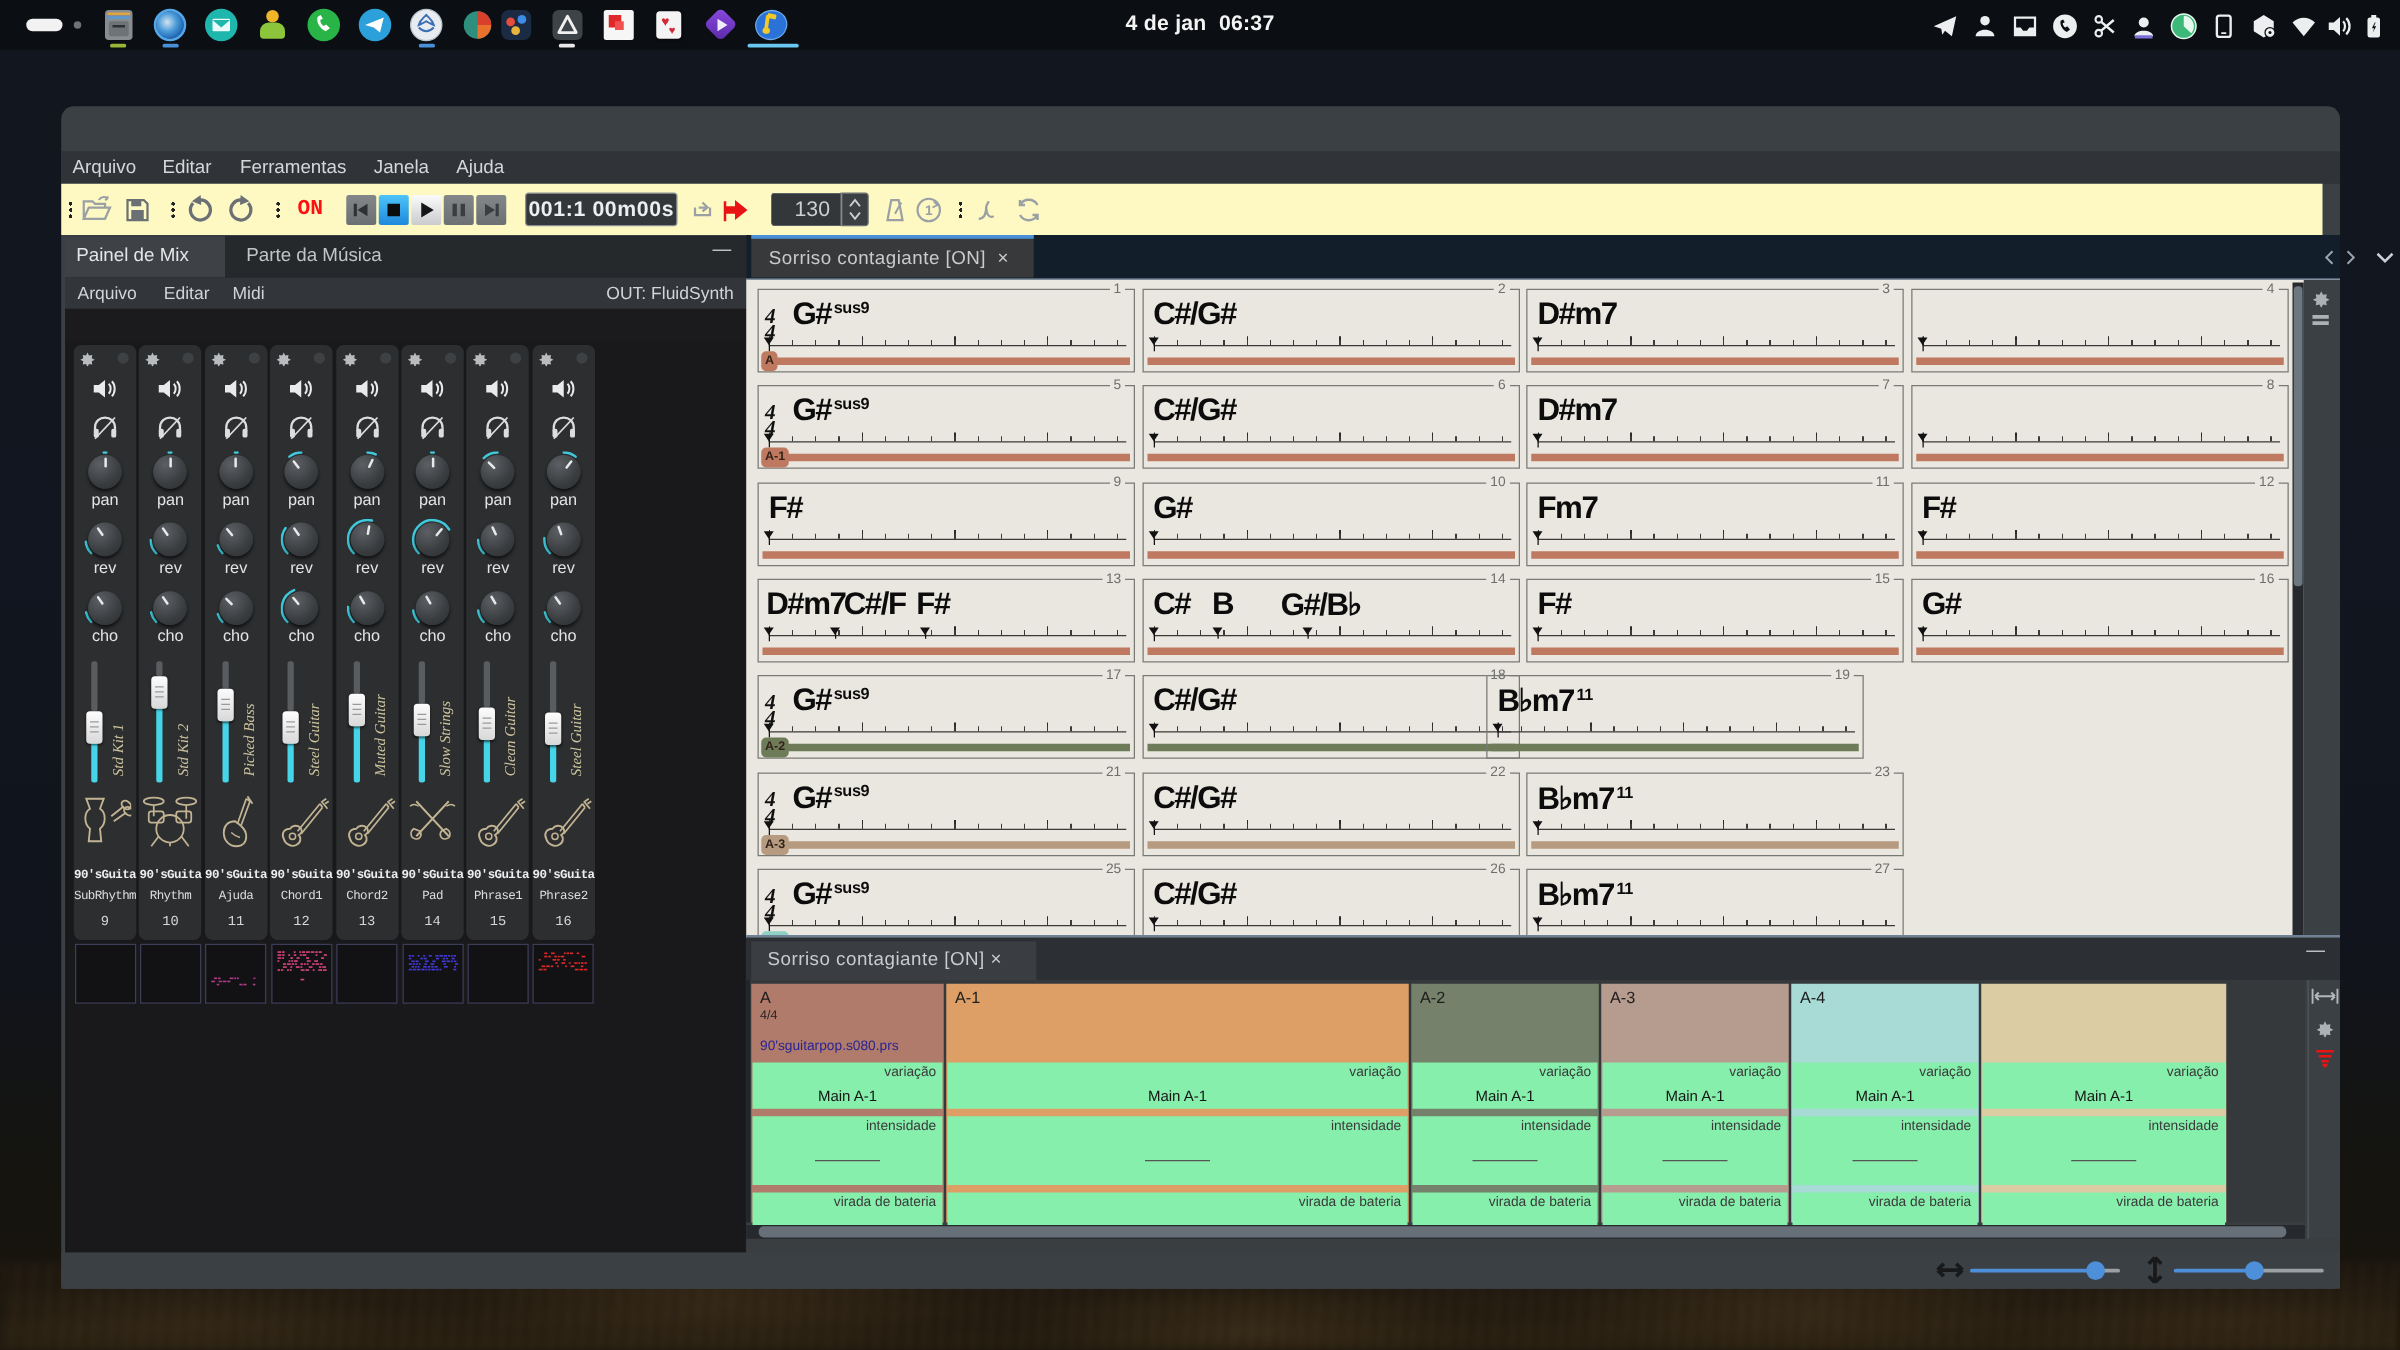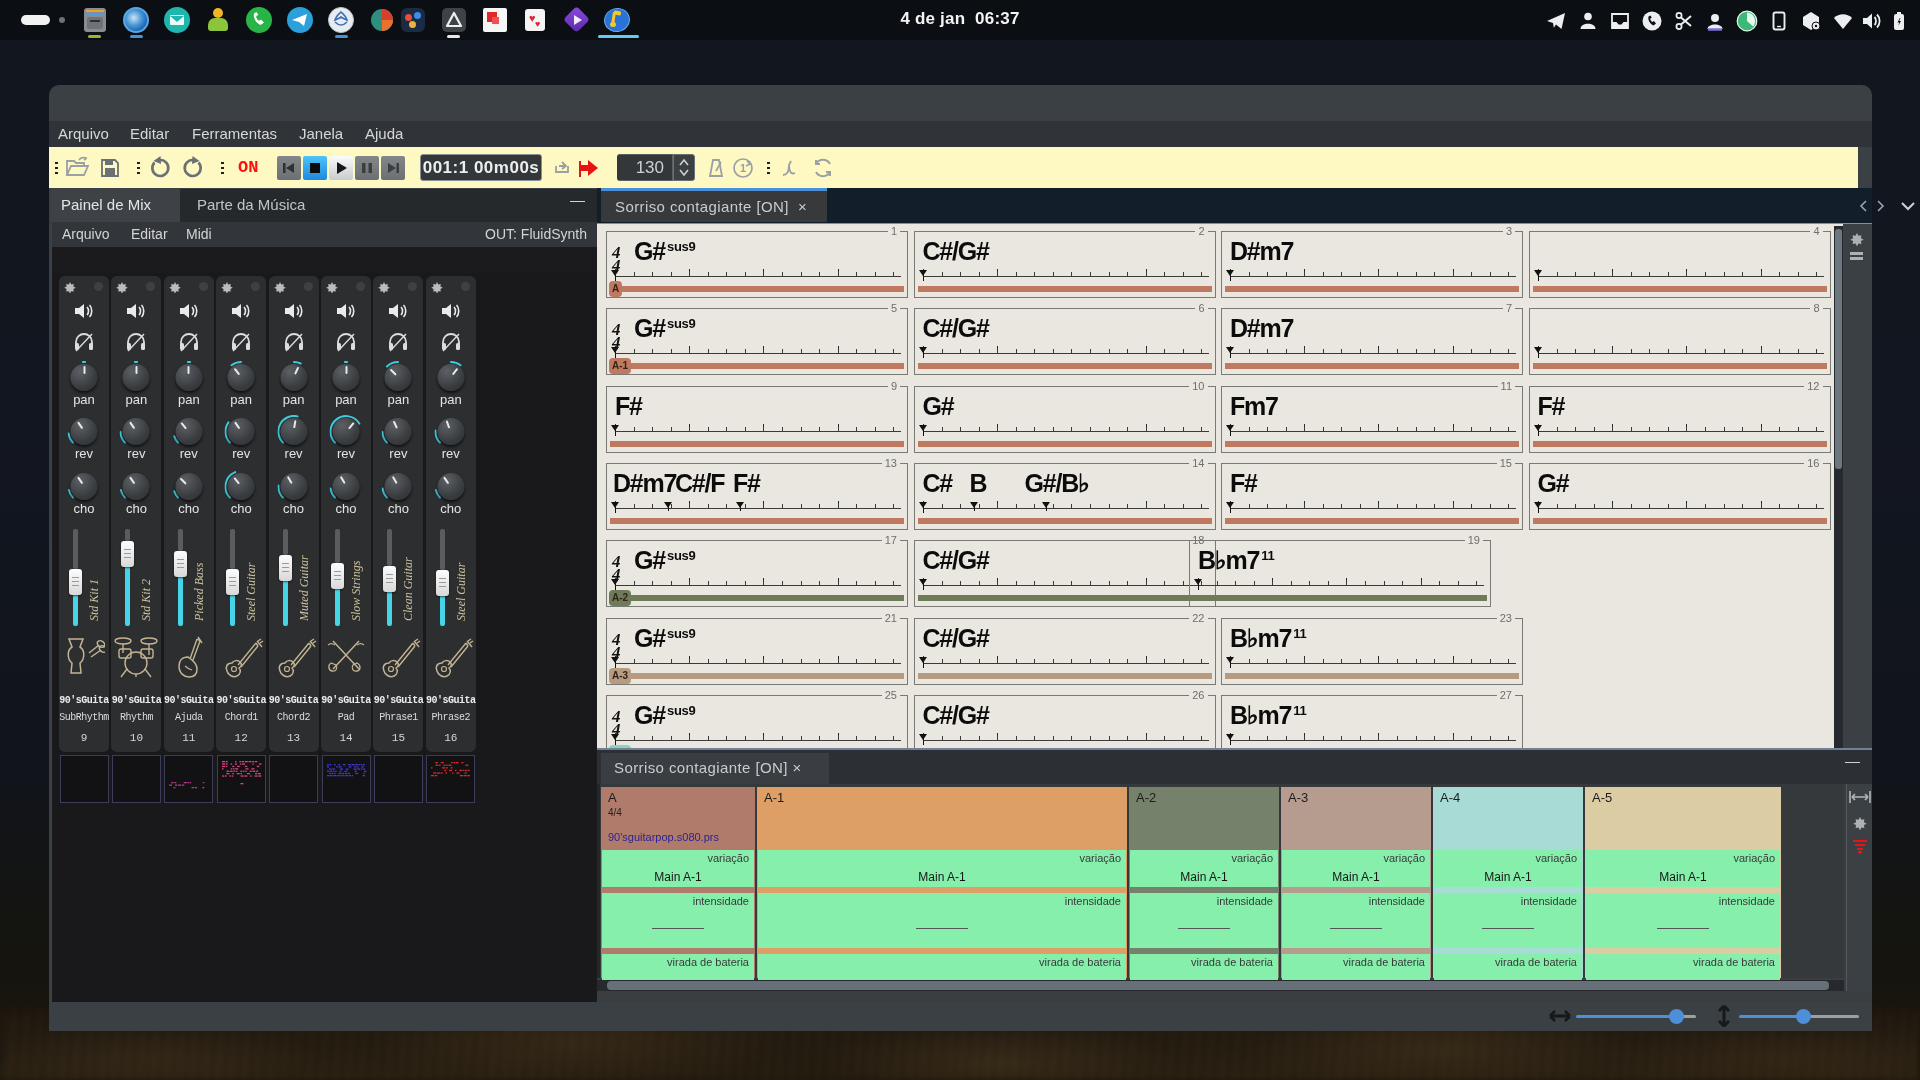--- a/index.html
+++ b/index.html
@@ -1360,23 +1360,20 @@
           </div>
           <div class="ssrow" style="top:106px;height:55px">
             <div class="lab">intensidade</div>
             <div class="ssline"></div>
           </div>
           <div class="ssrow" style="top:167px;height:33px">
             <div class="lab">virada de bateria</div>
           </div>
         </div>
         <div class="sscol" style="left:988px;width:196px;background:#dbcca4">
-          <div class="sshead">
-            <div class="nm">A-5</div>
-          </div>
           <div class="ssrow" style="top:63px;height:37px">
             <div class="lab">variação</div>
             <div class="ssmain">Main A-1</div>
           </div>
           <div class="ssrow" style="top:106px;height:55px">
             <div class="lab">intensidade</div>
             <div class="ssline"></div>
           </div>
           <div class="ssrow" style="top:167px;height:33px">
             <div class="lab">virada de bateria</div>

